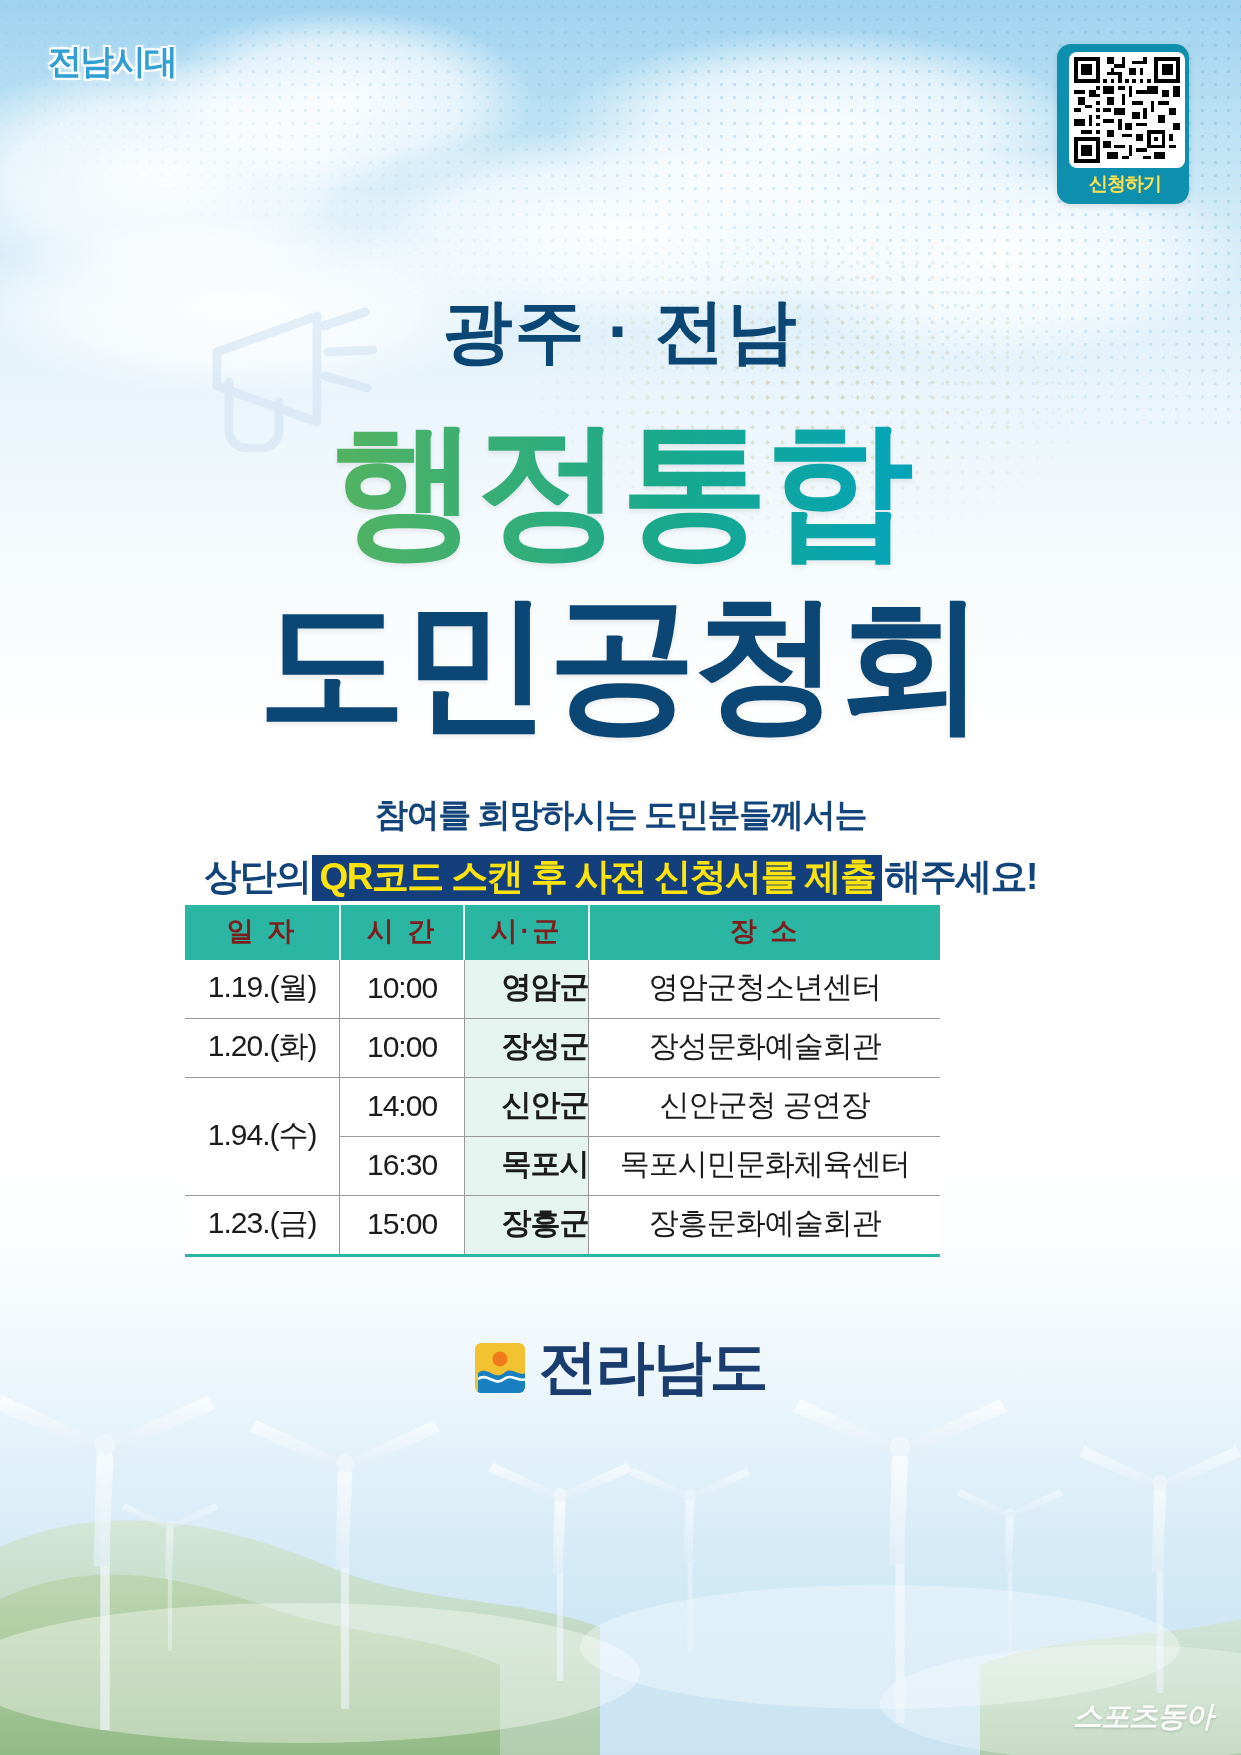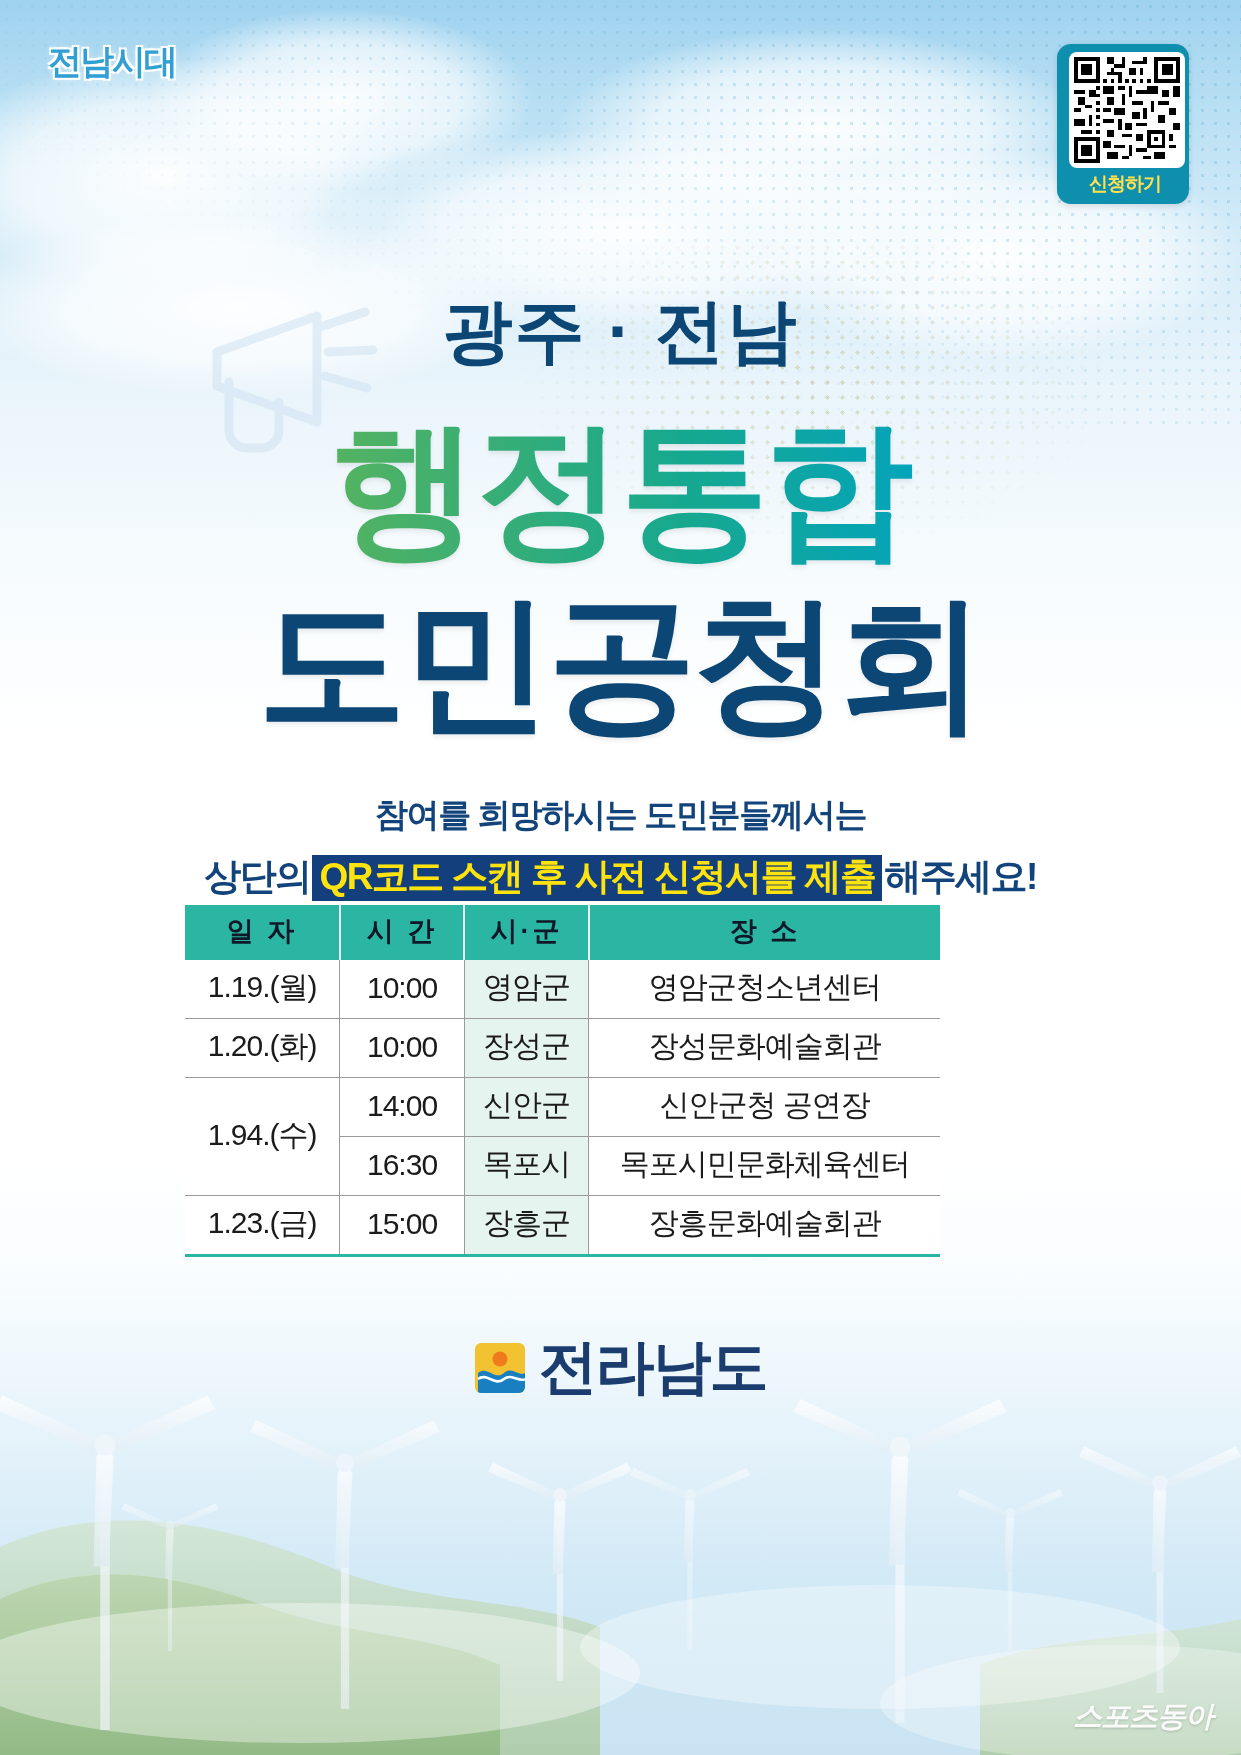--- a/index.html
+++ b/index.html
@@ -150,34 +150,34 @@
   }
   .sub2 .hl {
     background:#13407c; color:#ffe30f; padding:3px 7px 6px;
     margin:0 2px; display:inline-block; line-height:1;
   }
 
   
   .table-wrap { position:absolute; left:185px; top:905px; width:755px; }
   table { width:100%; border-collapse:collapse; table-layout:fixed; }
   thead th {
-    background:#2bb6a3; color:#0f172a; font-size:27px; font-weight:bold;
+    background:#2bb6a3; color:#7f1d1d; font-size:27px; font-weight:bold;
     padding:8px 0 11px; letter-spacing:3px;
     border-right:2px solid #eaf7f5;
   }
   thead th:last-child { border-right:none; }
   tbody td {
     font-size:30px; color:#1b1b1b; text-align:center;
     padding:7px 0 10px; letter-spacing:-1px;
     border-bottom:1px solid #9a9a9a;
     border-right:1px solid #9a9a9a;
     background:#fff;
   }
   tbody td:last-child { border-right:none; }
-  tbody td.sigun { font-weight:normal; background:#e6f4f0; }
+  tbody td.sigun { font-weight:bold; background:#e6f4f0;text-align:right; }
   tbody tr:last-child td { border-bottom:3px solid #2bb6a3; }
   col.c-date  { width:20.5%; }
   col.c-time  { width:16.5%; }
   col.c-sigun { width:16.5%; }
   col.c-place { width:46.5%; }
 
   .table-note {
     position:absolute; left:185px; top:1283px; width:755px;
     text-align:right; font-size:24px; color:#3a3a3a; letter-spacing:-1.2px;
   }

